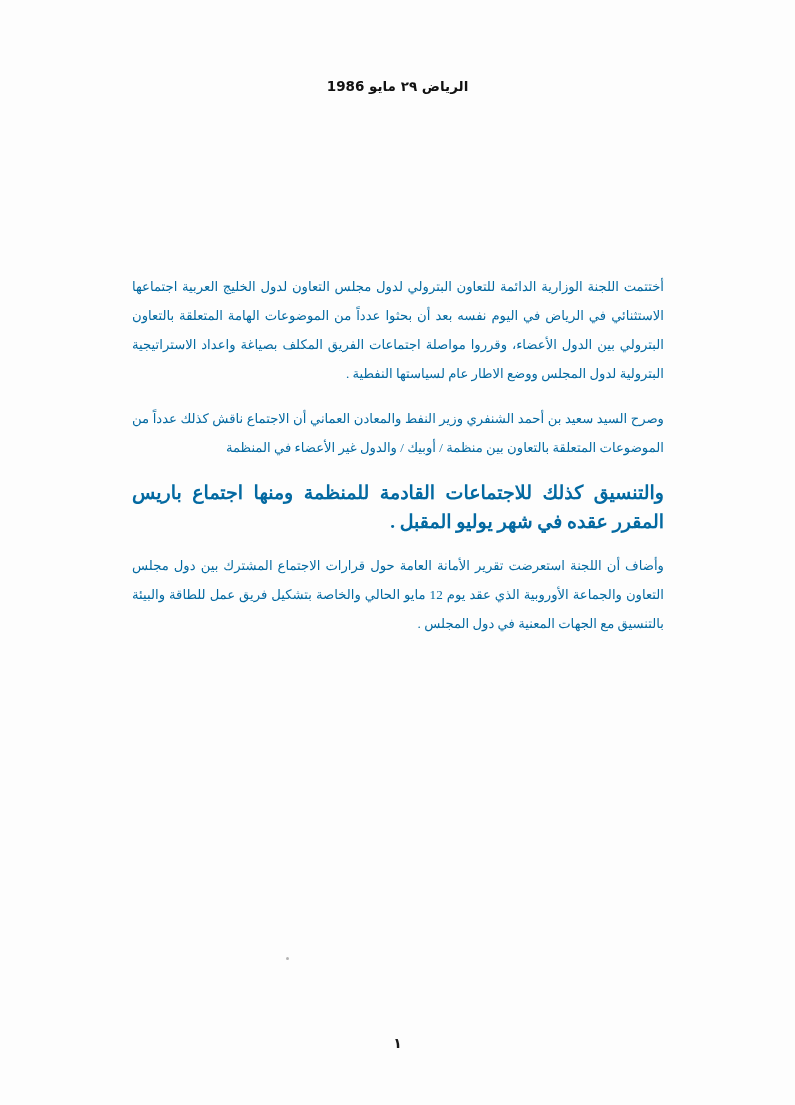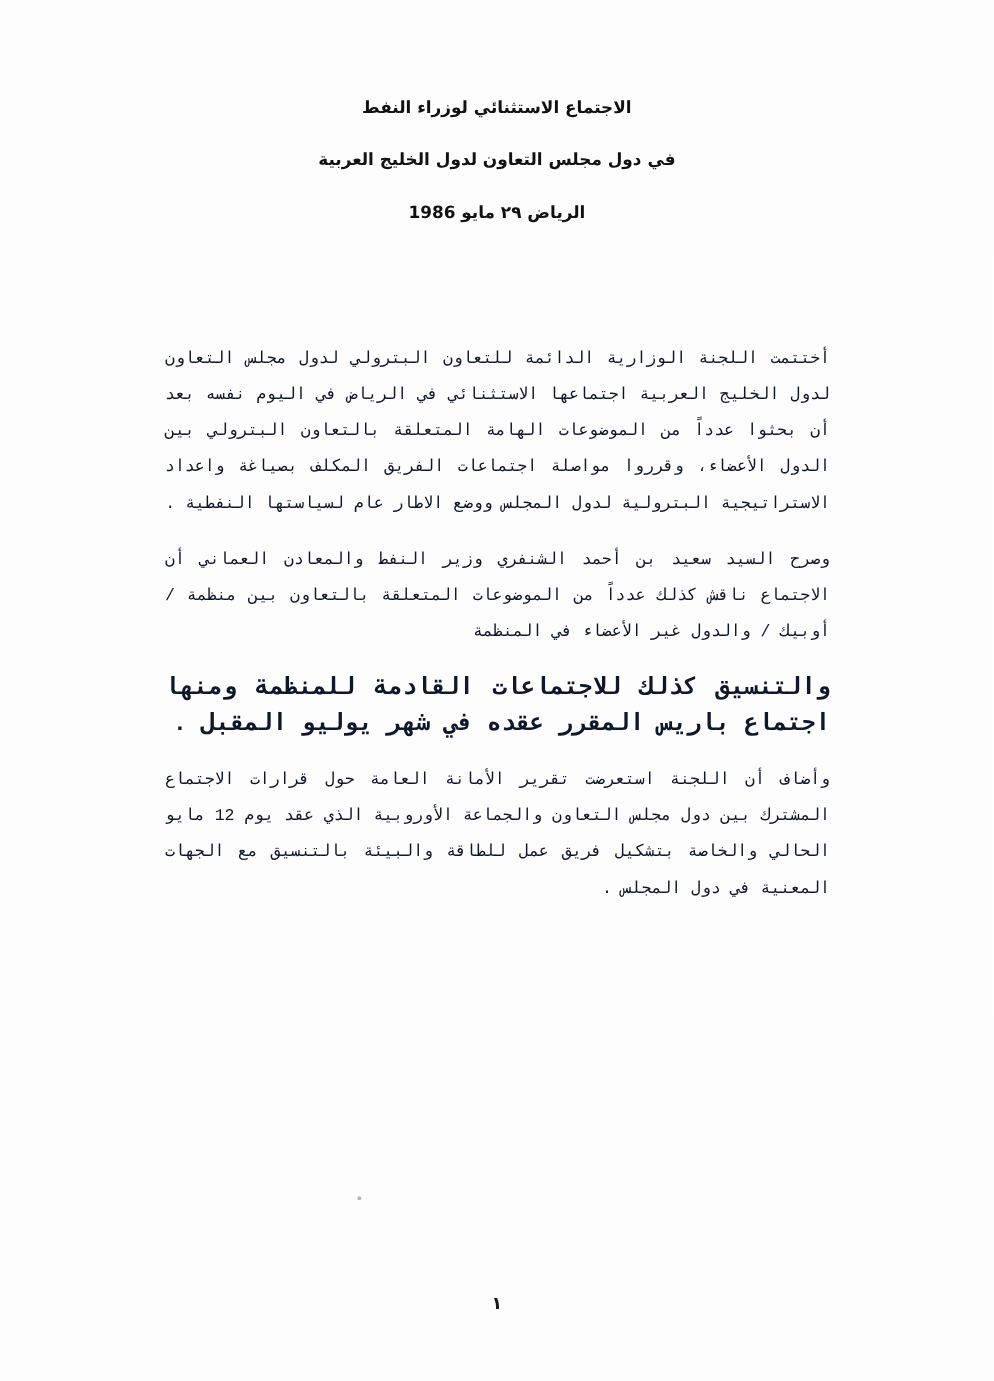--- a/index.html
+++ b/index.html
@@ -48,24 +48,24 @@
     position: absolute;
     top: 272px;
     right: 131px;
     width: 532px;
     direction: rtl;
     text-align: justify;
     text-justify: inter-word;
   }
 
   .para {
-    font-family: Liberation Mono, monospace;
+    font-family: Liberation Serif, serif;
     font-size: 13.2px;
     line-height: 29px;
-    color: #0f172a;
+    color: #0369a1;
     margin: 0 0 13px 0;
     text-align: justify;
   }
   .para:last-child { margin-bottom: 0; }
 
   .para.p2 { margin-top: 16px; }
   .para.p3 { margin-top: 16px; font-weight: bold; font-size: 19px; }
   .para.p4 { margin-top: 15px; }
 
   
@@ -92,22 +92,20 @@
     font-weight: bold;
     color: #1a1a1a;
   }
 </style>
 </head>
 <body>
 
 <div class="page">
 
   <div class="heading">
-    <div class="heading-line l1">الاجتماع الاستثنائي لوزراء النفط</div>
-    <div class="heading-line l2">في دول مجلس التعاون لدول الخليج العربية</div>
     <div class="heading-line l3">الرياض ٢٩ مايو 1986</div>
   </div>
 
   <div class="body-block">
     <p class="para p1">أختتمت اللجنة الوزارية الدائمة للتعاون البترولي لدول مجلس التعاون لدول الخليج العربية اجتماعها الاستثنائي في الرياض في اليوم نفسه بعد أن بحثوا عدداً من الموضوعات الهامة المتعلقة بالتعاون البترولي بين الدول الأعضاء، وقرروا مواصلة اجتماعات الفريق المكلف بصياغة واعداد الاستراتيجية البترولية لدول المجلس ووضع الاطار عام لسياستها النفطية .</p>
     <p class="para p2">وصرح السيد سعيد بن أحمد الشنفري وزير النفط والمعادن العماني أن الاجتماع ناقش كذلك عدداً من الموضوعات المتعلقة بالتعاون بين منظمة / أوبيك / والدول غير الأعضاء في المنظمة</p>
     <p class="para p3">والتنسيق كذلك للاجتماعات القادمة للمنظمة ومنها اجتماع باريس المقرر عقده في شهر يوليو المقبل .</p>
     <p class="para p4">وأضاف أن اللجنة استعرضت تقرير الأمانة العامة حول قرارات الاجتماع المشترك بين دول مجلس التعاون والجماعة الأوروبية الذي عقد يوم 12 مايو الحالي والخاصة بتشكيل فريق عمل للطاقة والبيئة بالتنسيق مع الجهات المعنية في دول المجلس .</p>
   </div>
 

